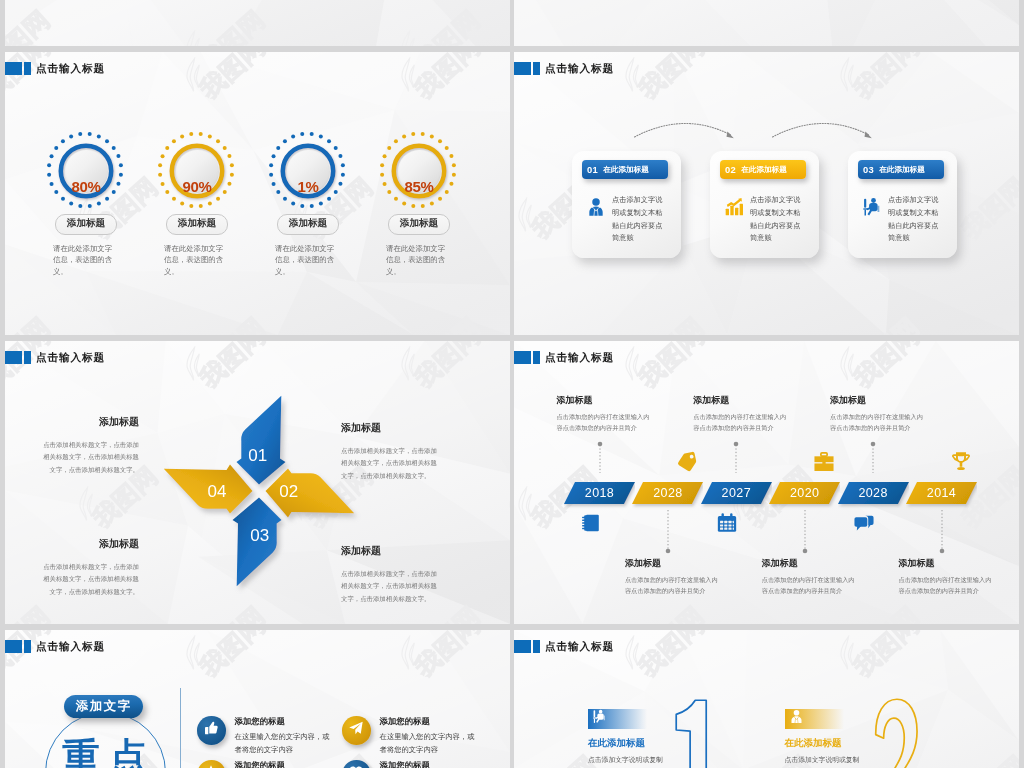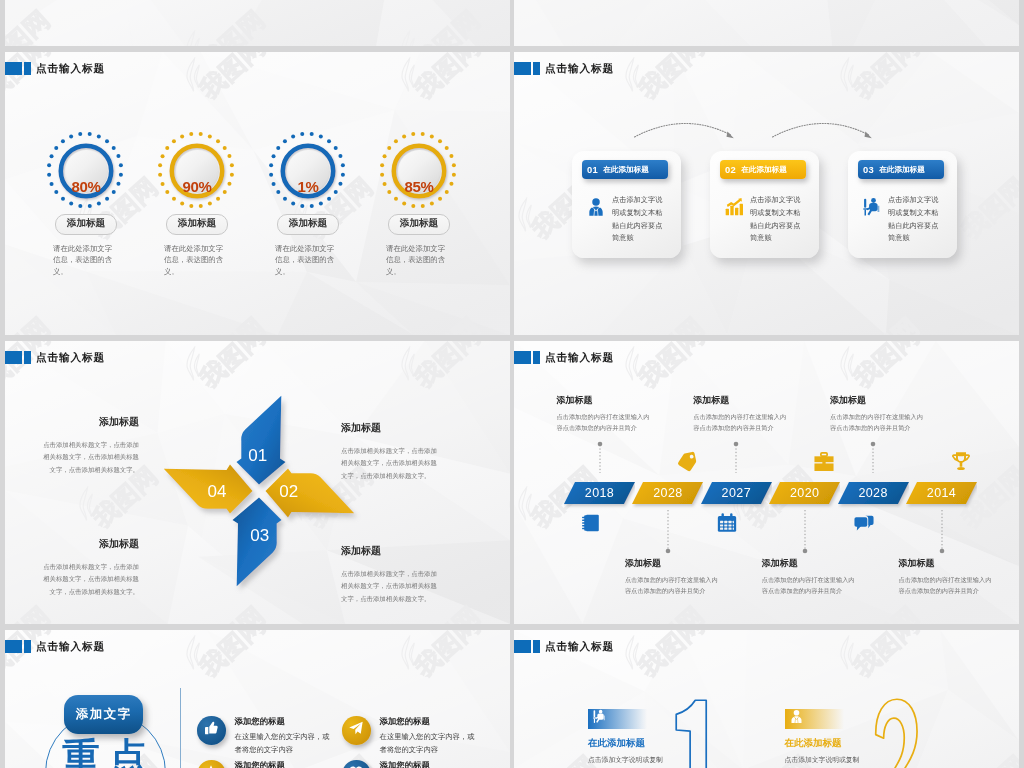--- a/index.html
+++ b/index.html
@@ -1082,21 +1082,21 @@
         </div>
         <div class="wm" style="left: 498px; top: 115px;"></div>
       </div>
     <div class="shead" style="left:-0.7px;top:10.2px;">
       <span class="bar1"></span>
       <span class="bar2"></span>
       <span class="stitle">点击输入标题</span>
     </div>
     <div id="kp-holder">
         <div class="kpcircle" style="left: 39.6px; top: 82px; width: 119px; height: 119px;"></div>
-        <div class="kpbadge" style="left: 59.4px; top: 64.8px; width: 78.6px; height: 39px;">
+        <div class="kpbadge" style="left: 59.4px; top: 64.8px; width: 78.6px; height: 23px;">
           <span>添加文字</span>
         </div>
         <div class="kpbig" style="left: 57px; top: 108px;">重点</div>
         <div class="kpvline" style="left: 175px; top: 58px; height: 210px;"></div>
         <div class="kpitem" style="left: 192px; top: 86px;">
           <div class="kpdot" style="background: radial-gradient(circle at 32% 28%, rgb(45, 115, 173), rgb(12, 74, 128));">
             <span><svg width="16" height="16" viewBox="0 0 24 24" fill="#ffffff">
                 <path d="M8 21.5H4.4a1.4 1.4 0 01-1.4-1.4v-8.2A1.4 1.4 0 014.4 10.5H8z"></path>
                 <path d="M9.4 10.2l4.4-6.6c.5-.8 1.3-1.2 2-.9 .9.3 1.3 1.2 1.1 2.2l-.9 3.8h4.2c1.2 0 2.1 1.1 1.8 2.3l-1.8 7.6c-.2 1-1.1 1.7-2.1 1.7H9.4z"></path>
               </svg></span>

